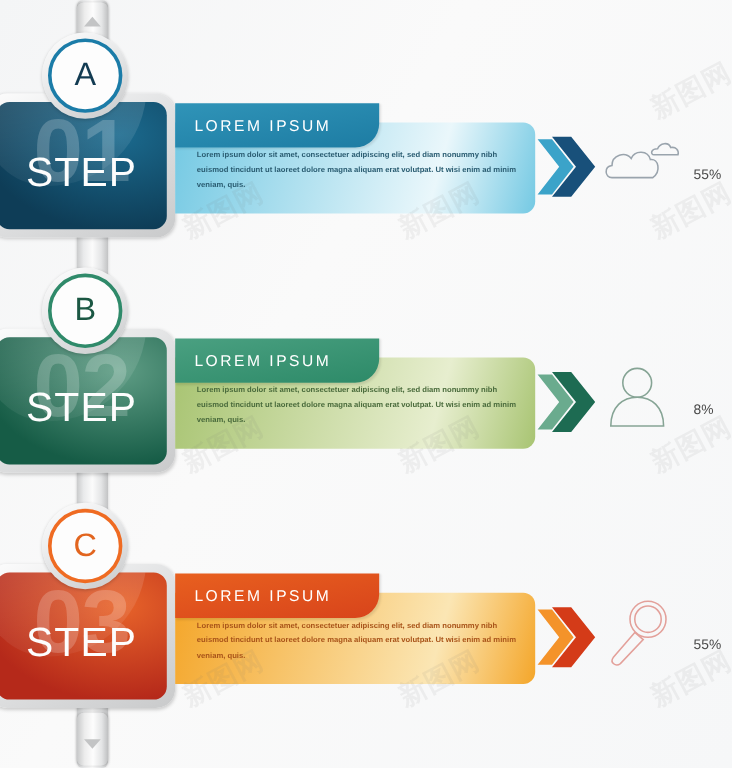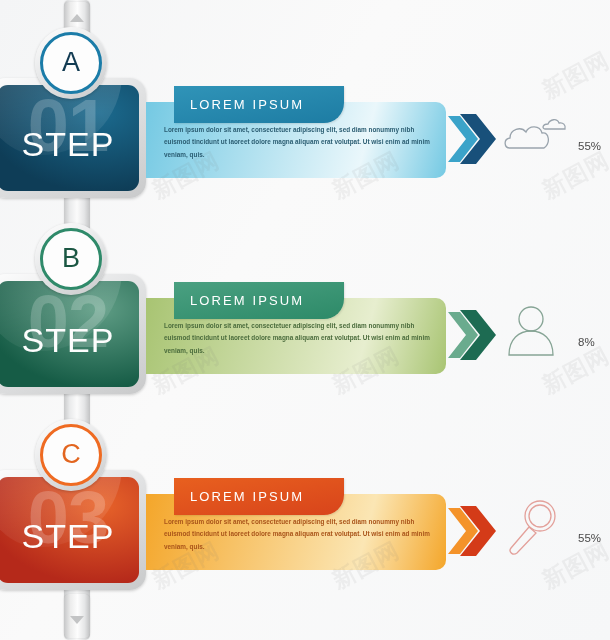--- a/index.html
+++ b/index.html
@@ -184,21 +184,20 @@
     border-radius: 0 10px 10px 0;
   }
   .panel-head {
     position: absolute;
     left: 0; top: 0;
     width: 170px;
     height: 37px;
     border-radius: 0 0 20px 0;
     z-index: 3;
     box-shadow: 1px 1px 2px rgba(0,0,0,0.10);
-    margin-left: 28px;
   }
   .panel-head span {
     position: absolute;
     left: 16px;
     top: 11px;
     font-size: 13px;
     font-weight: 400;
     letter-spacing: 2.1px;
     color: #ffffff;
     font-family: "Liberation Sans", sans-serif;

